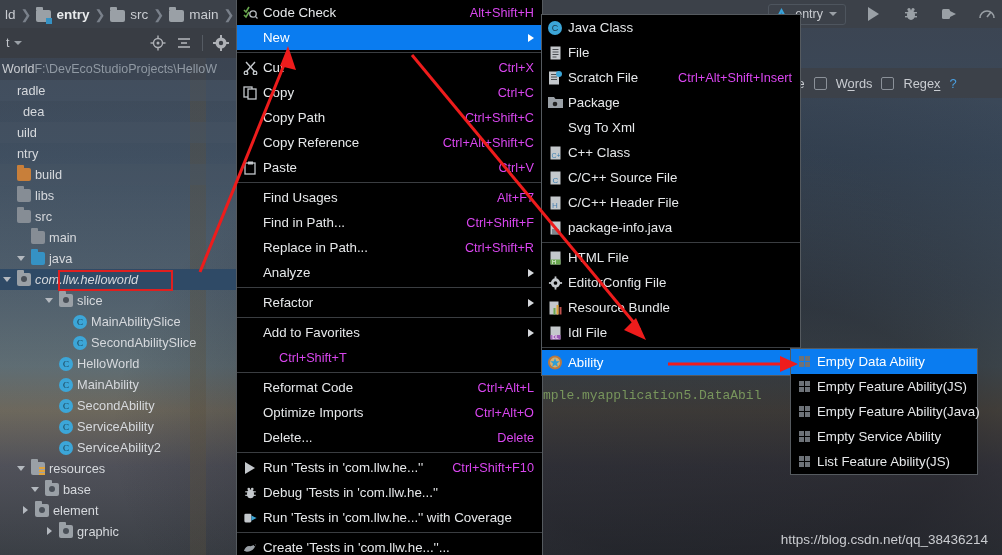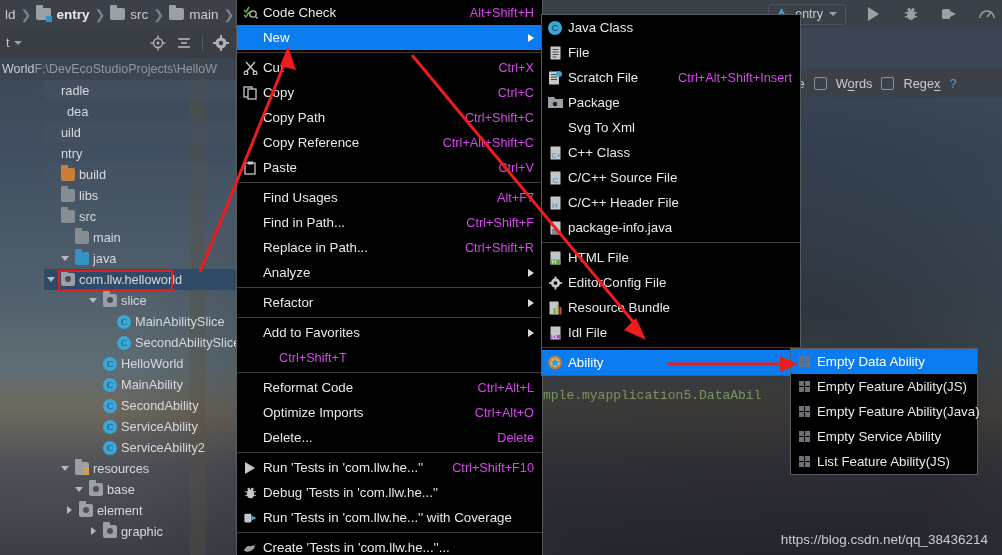--- a/index.html
+++ b/index.html
@@ -23,21 +23,21 @@
       radial-gradient(ellipse at 73% 78%, rgba(20,20,26,.55) 0 22%, transparent 60%),
       radial-gradient(ellipse at 12% 62%, rgba(120,130,140,.12) 0 30%, transparent 70%);
   }
 
   
   .breadcrumb-bar{
     position:absolute; left:0; top:0; width:1002px; height:28px;
     background:#3c4149; display:flex; align-items:center; padding-left:2px;
     font-size:13.5px; color:#c9ccd1; z-index:3;
   }
-  .bc-item{ display:flex; align-items:center; gap:5px; padding:0 3px; white-space:nowrap;}
+  .bc-item{ display:flex; align-items:flex-end; gap:5px; padding:0 3px; white-space:nowrap;}
   .bc-item.cur{ color:#e8eaec; font-weight:bold; }
   .bc-sep{ color:#7a818b; font-size:13px; padding:0 2px;}
   .folder-ico{ width:15px; height:12px; background:#9aa0a6; border-radius:1px 2px 2px 2px; position:relative;}
   .folder-ico::before{content:"";position:absolute;left:0;top:-3px;width:7px;height:3px;background:#9aa0a6;border-radius:1px 1px 0 0;}
   .folder-ico.mod{ background:#9aa0a6;}
   .folder-ico.mod::after{content:"";position:absolute;right:-1px;bottom:-2px;width:6px;height:6px;background:#3592c4;}
   .pkg-ico{width:15px;height:14px;border-radius:50%;background:#7e868f;position:relative;}
   .pkg-ico::after{content:"";position:absolute;inset:3px;border:1.5px solid #3c4149;border-radius:50%;}
 
   
@@ -58,21 +58,21 @@
   .hicon{ width:16px;height:16px; position:relative; opacity:.85;}
 
   
   .path-bar{ position:absolute; left:0; top:58px; width:245px; height:22px;
     display:flex; align-items:center; padding-left:2px;
     color:#c9ccd1; font-size:12.5px; background:rgba(58,66,78,.55); z-index:2; white-space:nowrap;}
   .path-bar .dim{ color:#9099a3;}
 
   
   .tree{ position:absolute; left:0; top:80px; width:236px; z-index:2; font-size:12.8px; color:#d6d9dd;}
-  .trow{ height:21px; display:flex; align-items:center; gap:4px; padding-left:2px; white-space:nowrap;margin-left:44px;}
+  .trow{ height:21px; display:flex; align-items:center; gap:4px; padding-left:2px; white-space:nowrap;}
   .trow.stripe{ background:rgba(70,84,100,.45);}
   .trow.sel{ background:#2f4a66;}
   .arrow{ width:11px; height:11px; position:relative; flex:0 0 11px;}
   .arrow.down::after{content:"";position:absolute;left:1px;top:3px;border-top:5px solid #b4b9bf;border-left:4px solid transparent;border-right:4px solid transparent;}
   .arrow.right::after{content:"";position:absolute;left:3px;top:1px;border-left:5px solid #b4b9bf;border-top:4px solid transparent;border-bottom:4px solid transparent;}
   .ic{ width:14px;height:13px; flex:0 0 14px; position:relative;}
   .ic.folder{ background:#9aa0a6; border-radius:0 2px 2px 2px;}
   .ic.folder::before{content:"";position:absolute;left:0;top:-3px;width:7px;height:3px;background:#9aa0a6;border-radius:1px 1px 0 0;}
   .ic.folder.blue{ background:#3592c4;}
   .ic.folder.blue::before{ background:#3592c4;}
@@ -284,21 +284,21 @@
       <div class="trow" style="padding-left: 16px;">
         <span class="arrow"></span>
         <span class="ic folder gray"></span>
         <span>main</span>
       </div>
       <div class="trow" style="padding-left: 16px;">
         <span class="arrow down"></span>
         <span class="ic folder blue"></span>
         <span>java</span>
       </div>
-      <div class="trow sel" style="">
+      <div class="trow sel" style=" font-style: italic;">
         <span class="arrow down"></span>
         <span class="ic pkgf"></span>
         <span>com.llw.helloworld</span>
       </div>
       <div class="trow" style="padding-left: 44px;">
         <span class="arrow down"></span>
         <span class="ic pkgf"></span>
         <span>slice</span>
       </div>
       <div class="trow" style="padding-left: 58px;">

